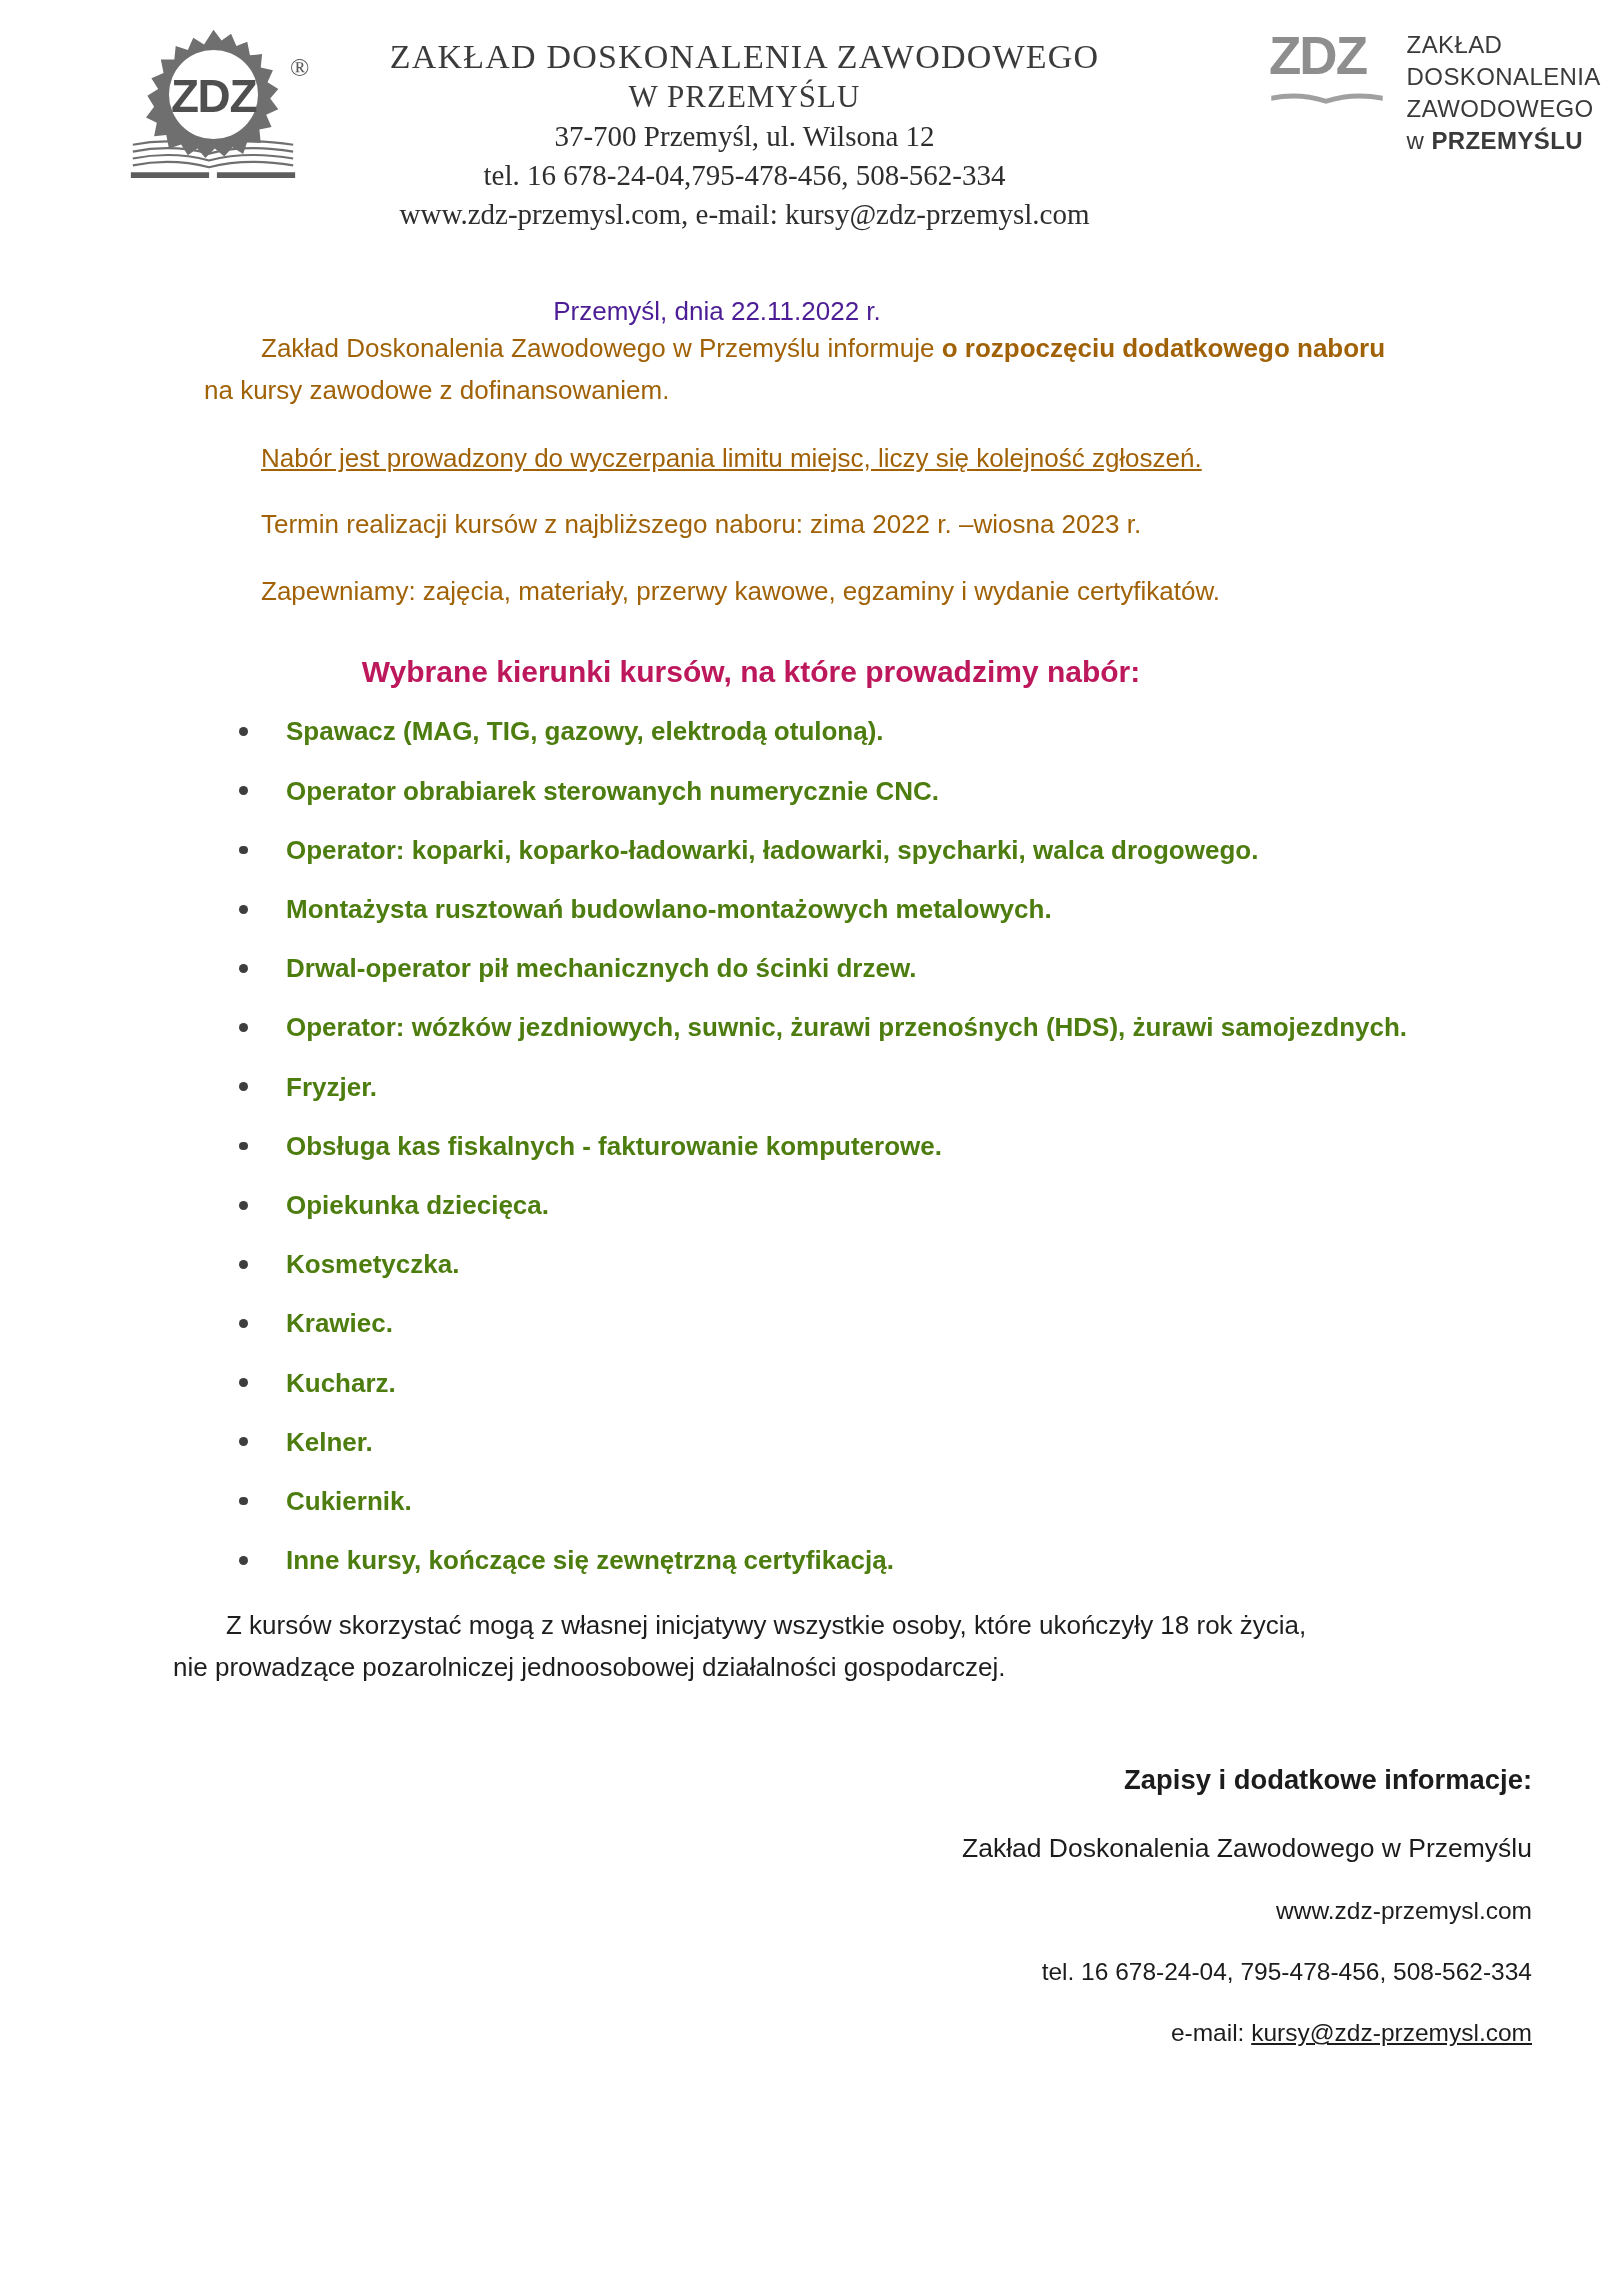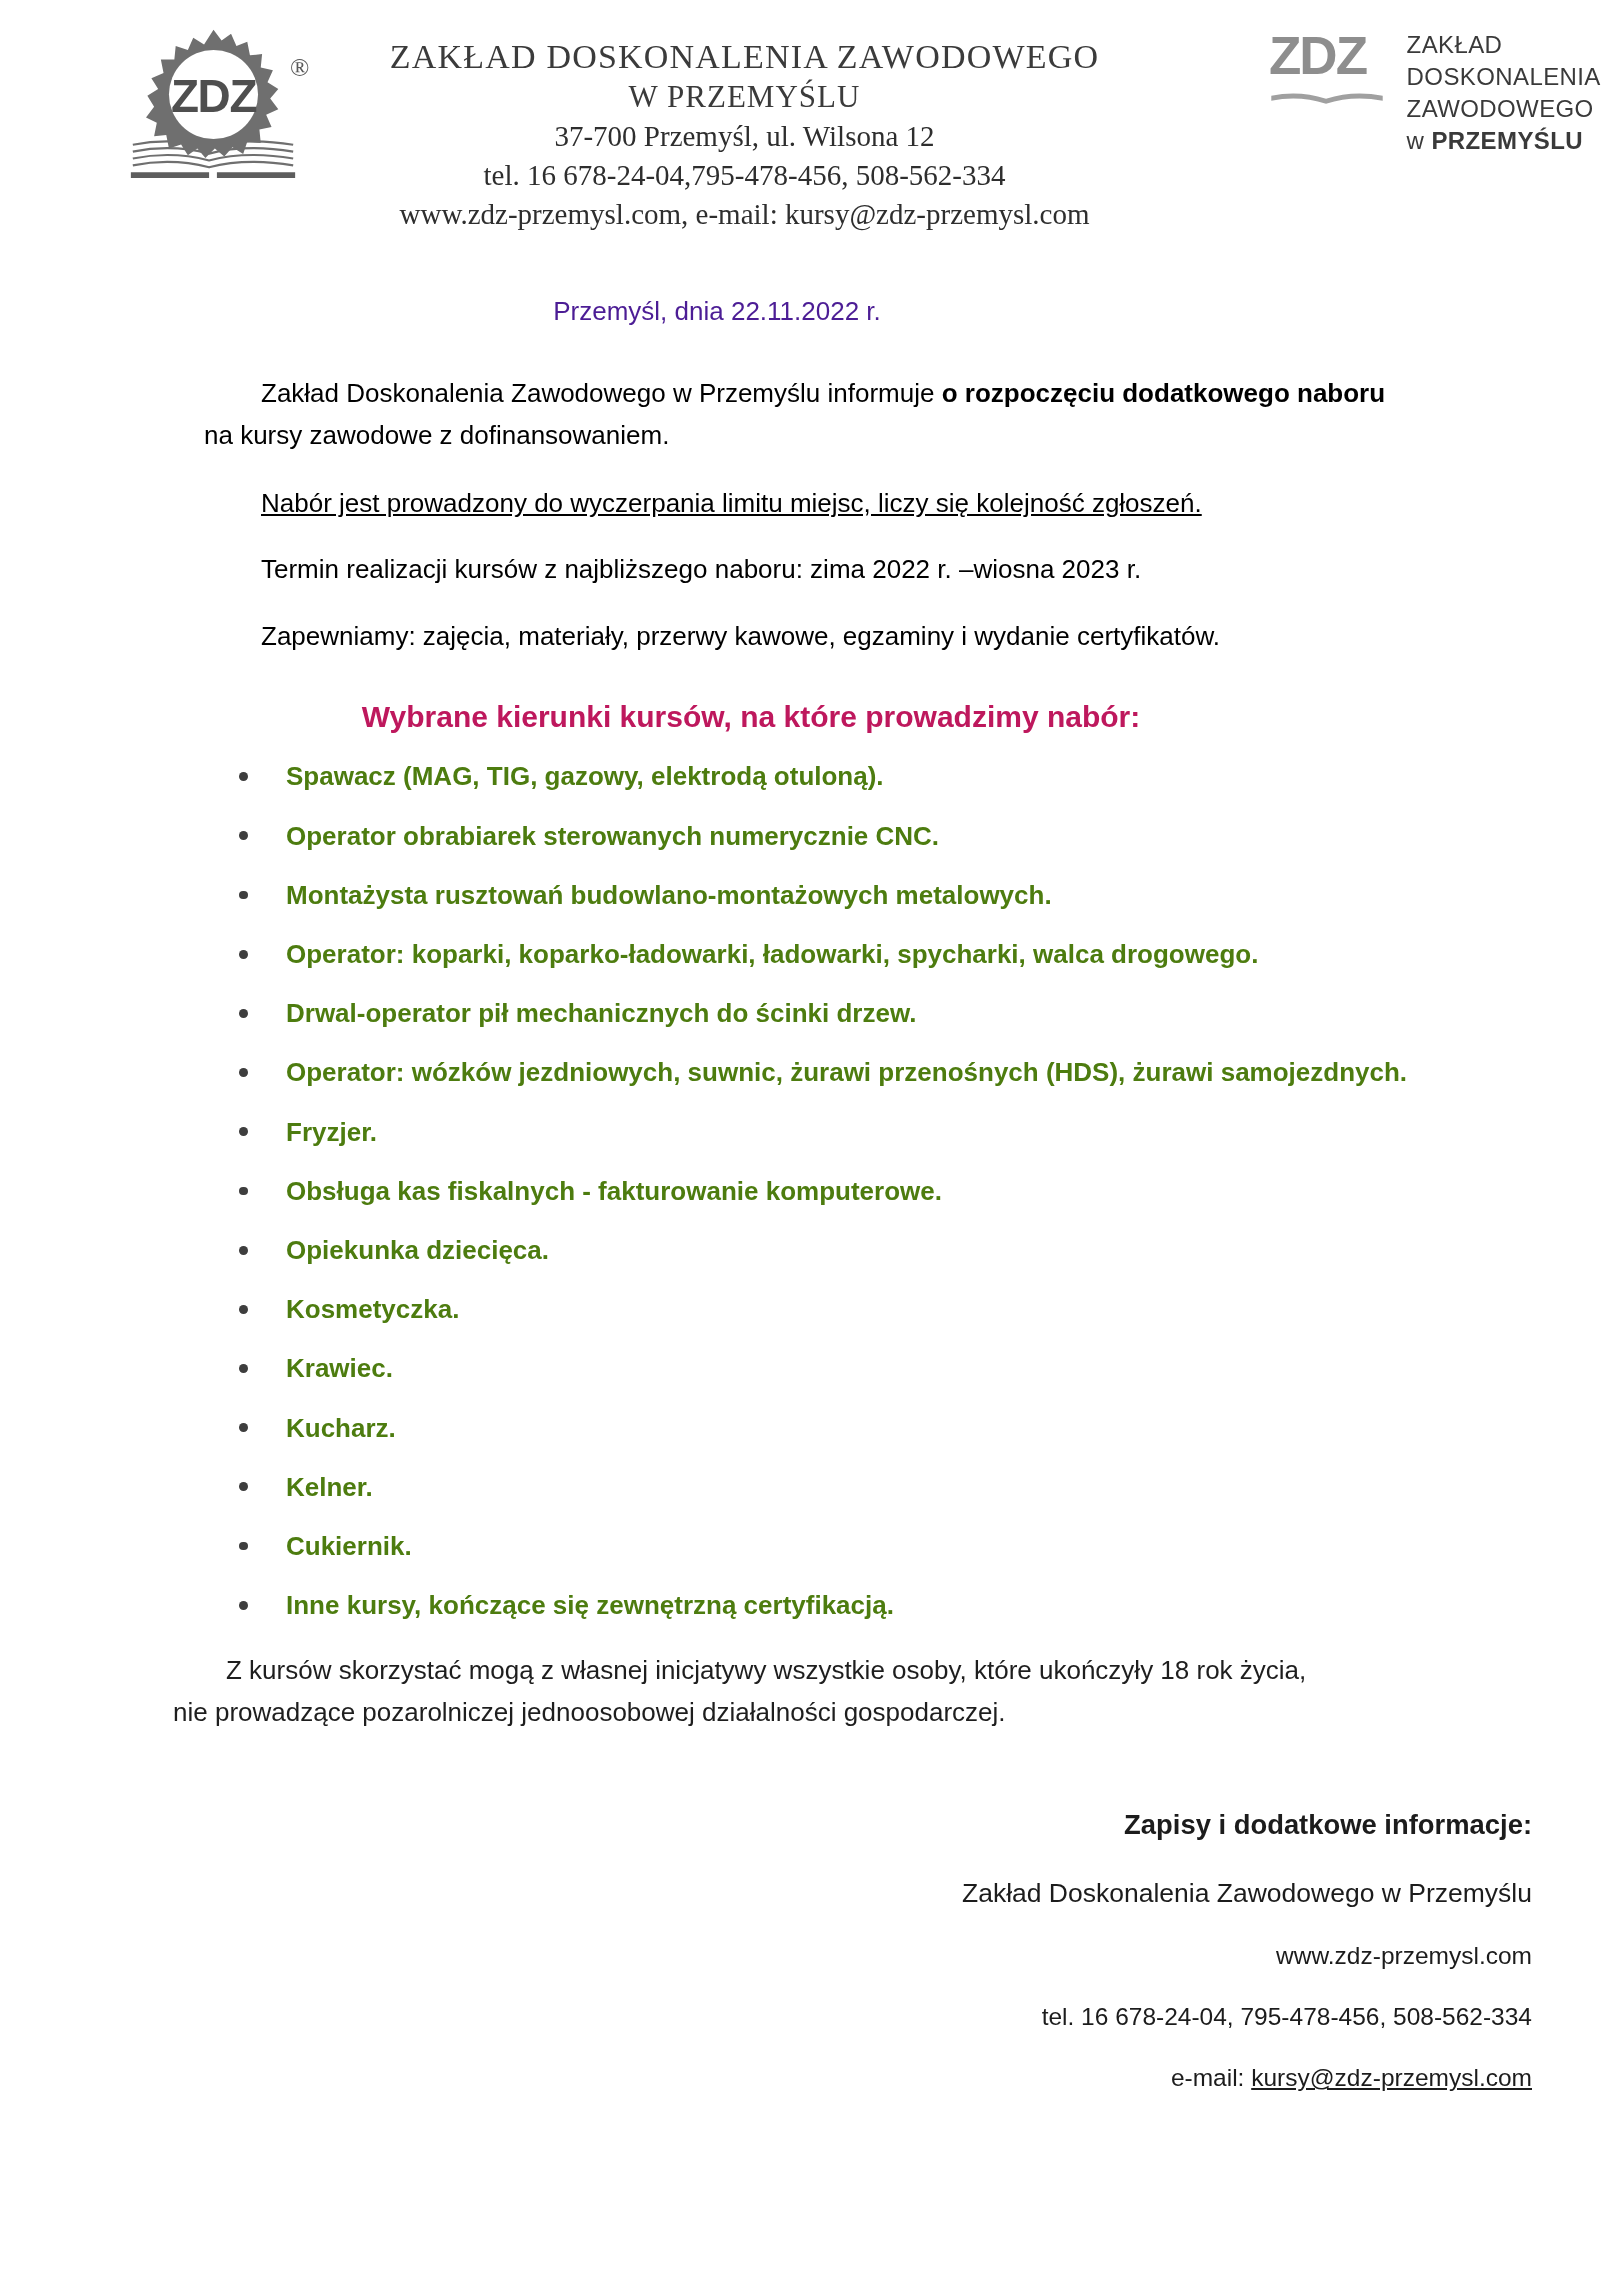--- a/index.html
+++ b/index.html
@@ -121,25 +121,24 @@
   .date-line {
     text-align: center;
     padding-right: 186px;
     margin-top: 33px;
     font-size: 26px;
     color: #4c1d95;
   }
 
   
   .body-block {
-    margin-top: 45px;
     padding: 0 147px 0 204px;
     font-size: 26px;
     line-height: 1.62;
-    color: #000000;
+    color: #a16207;
   }
   .para {
     margin: 0 0 24.5px 0;
     text-indent: 0;
   }
   .para.first {
     text-indent: 0;
     margin-bottom: 25.5px;
     padding-left: 0;
   }
@@ -292,22 +291,22 @@
     <p class="para"><span class="indent"></span><span>Termin realizacji kursów z najbliższego naboru: zima 2022 r. –wiosna 2023 r.</span></p>
 
     <p class="para"><span class="indent"></span><span>Zapewniamy: zajęcia, materiały, przerwy kawowe, egzaminy i wydanie certyfikatów.</span></p>
   </div>
 
   <div class="section-heading">Wybrane kierunki kursów, na które prowadzimy nabór:</div>
 
   <ul class="course-list">
     <li class="course-item"><span class="bullet"></span><span>Spawacz (MAG, TIG, gazowy, elektrodą otuloną).</span></li>
     <li class="course-item"><span class="bullet"></span><span>Operator obrabiarek sterowanych numerycznie CNC.</span></li>
+    <li class="course-item"><span class="bullet"></span><span>Operator: koparki, koparko-ładowarki, ładowarki, spycharki, walca drogowego.</span></li>
     <li class="course-item"><span class="bullet"></span><span>Montażysta rusztowań budowlano-montażowych metalowych.</span></li>
-    <li class="course-item"><span class="bullet"></span><span>Operator: koparki, koparko-ładowarki, ładowarki, spycharki, walca drogowego.</span></li>
     <li class="course-item"><span class="bullet"></span><span>Drwal-operator pił mechanicznych do ścinki drzew.</span></li>
     <li class="course-item"><span class="bullet"></span><span>Operator: wózków jezdniowych, suwnic, żurawi przenośnych (HDS), żurawi samojezdnych.</span></li>
     <li class="course-item"><span class="bullet"></span><span>Fryzjer.</span></li>
     <li class="course-item"><span class="bullet"></span><span>Obsługa kas fiskalnych - fakturowanie komputerowe.</span></li>
     <li class="course-item"><span class="bullet"></span><span>Opiekunka dziecięca.</span></li>
     <li class="course-item"><span class="bullet"></span><span>Kosmetyczka.</span></li>
     <li class="course-item"><span class="bullet"></span><span>Krawiec.</span></li>
     <li class="course-item"><span class="bullet"></span><span>Kucharz.</span></li>
     <li class="course-item"><span class="bullet"></span><span>Kelner.</span></li>
     <li class="course-item"><span class="bullet"></span><span>Cukiernik.</span></li>

